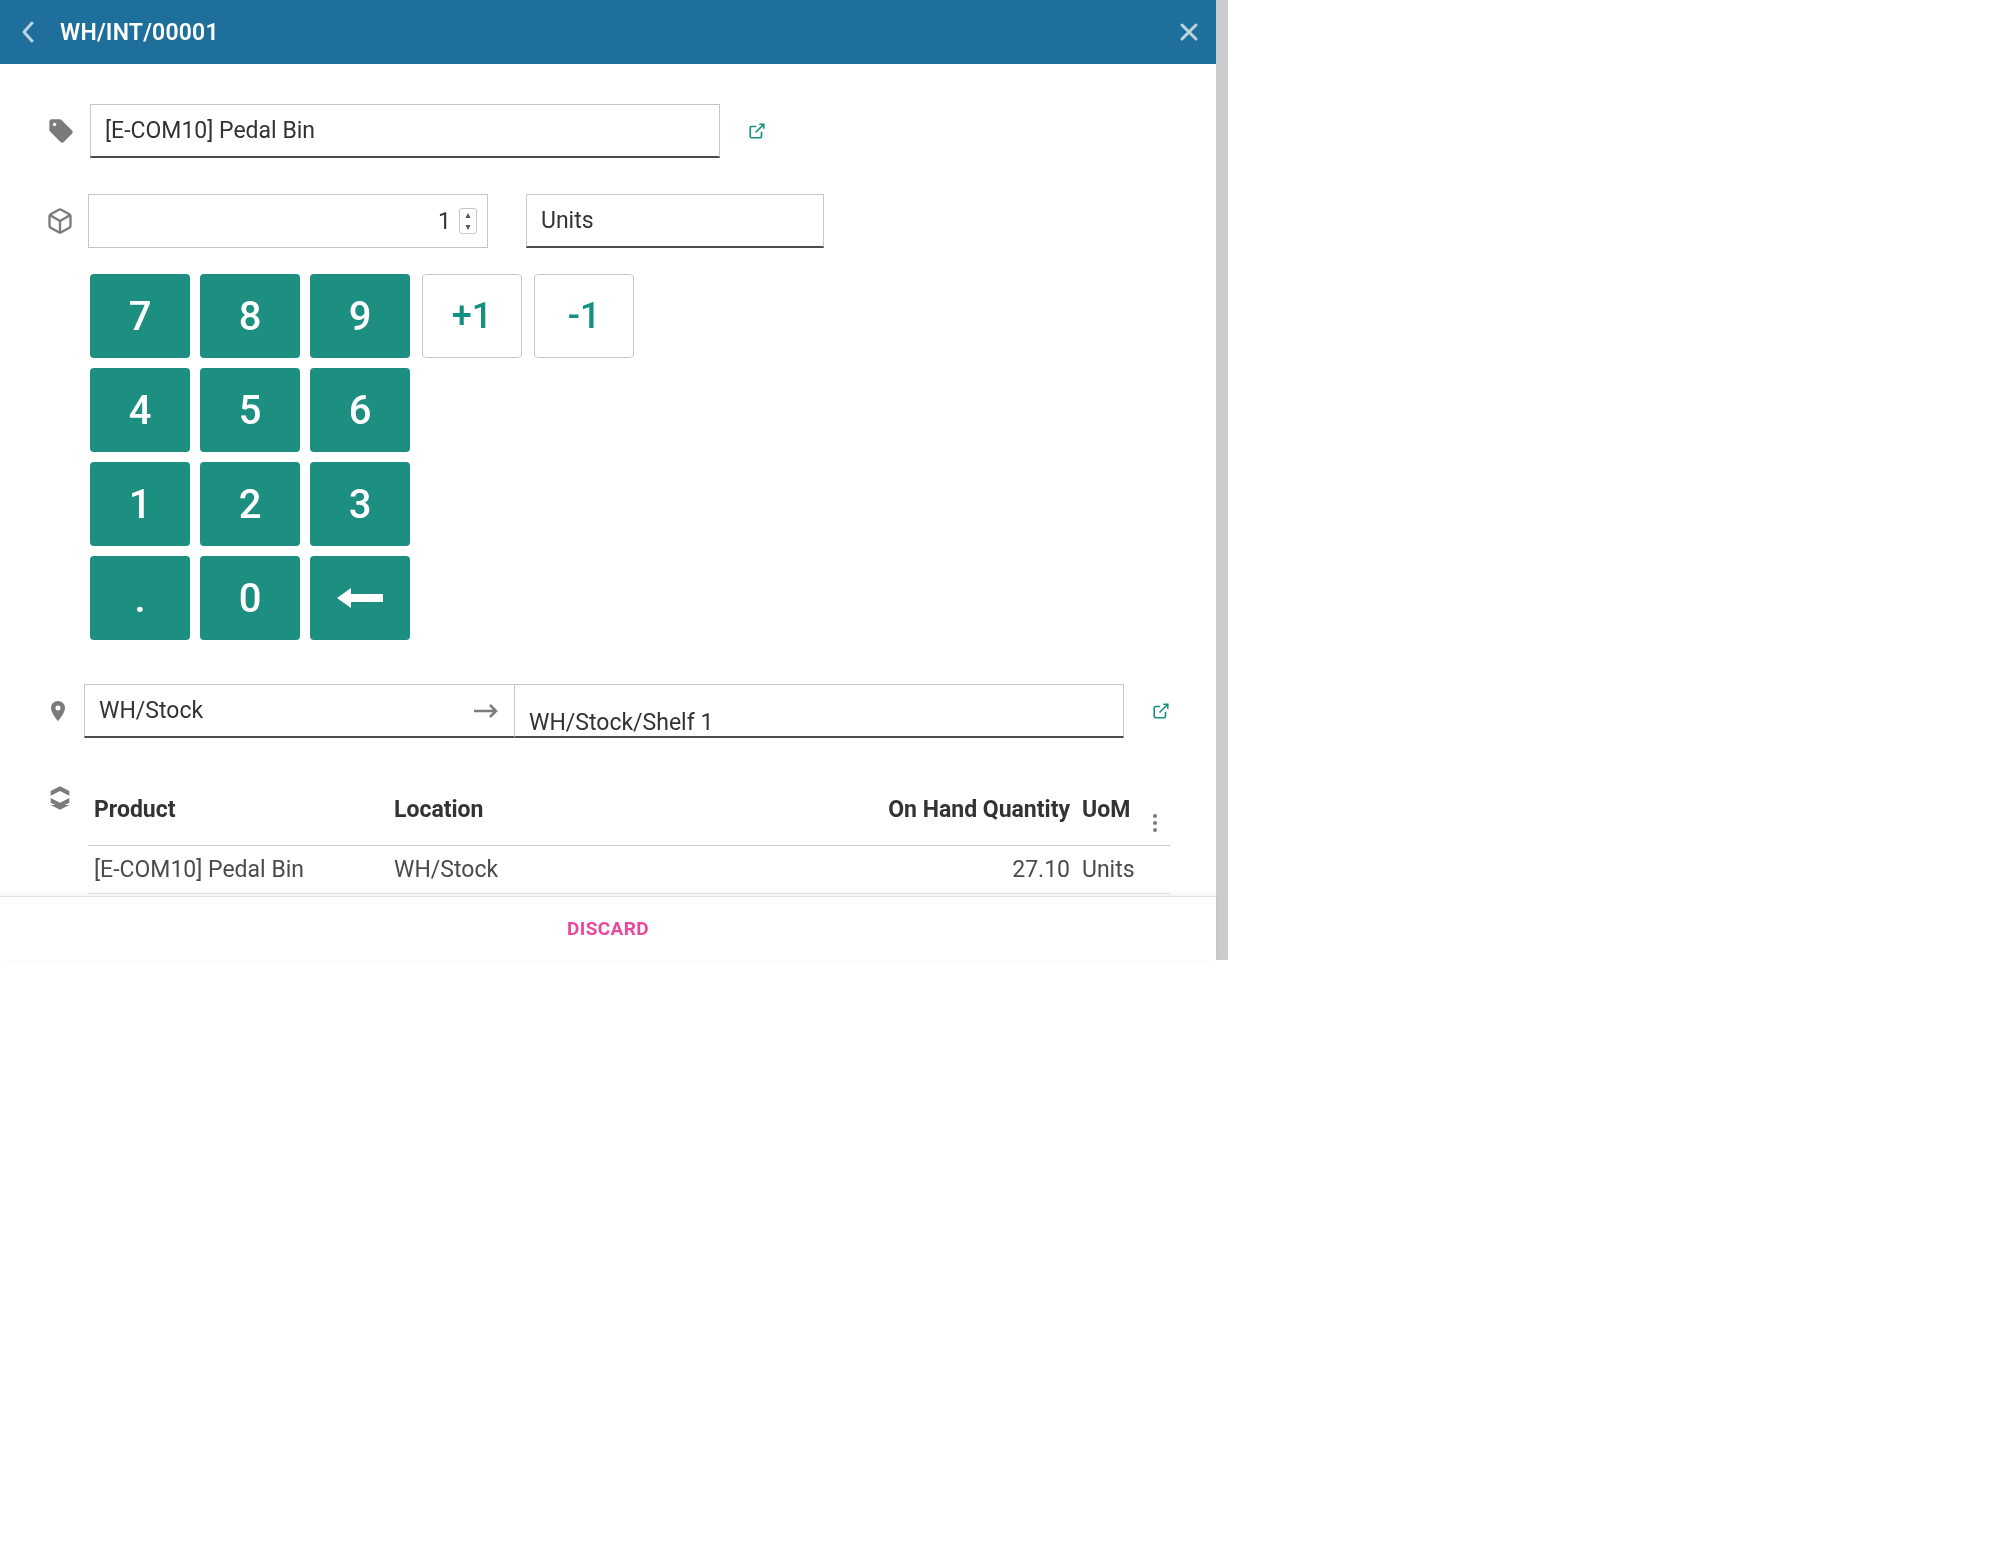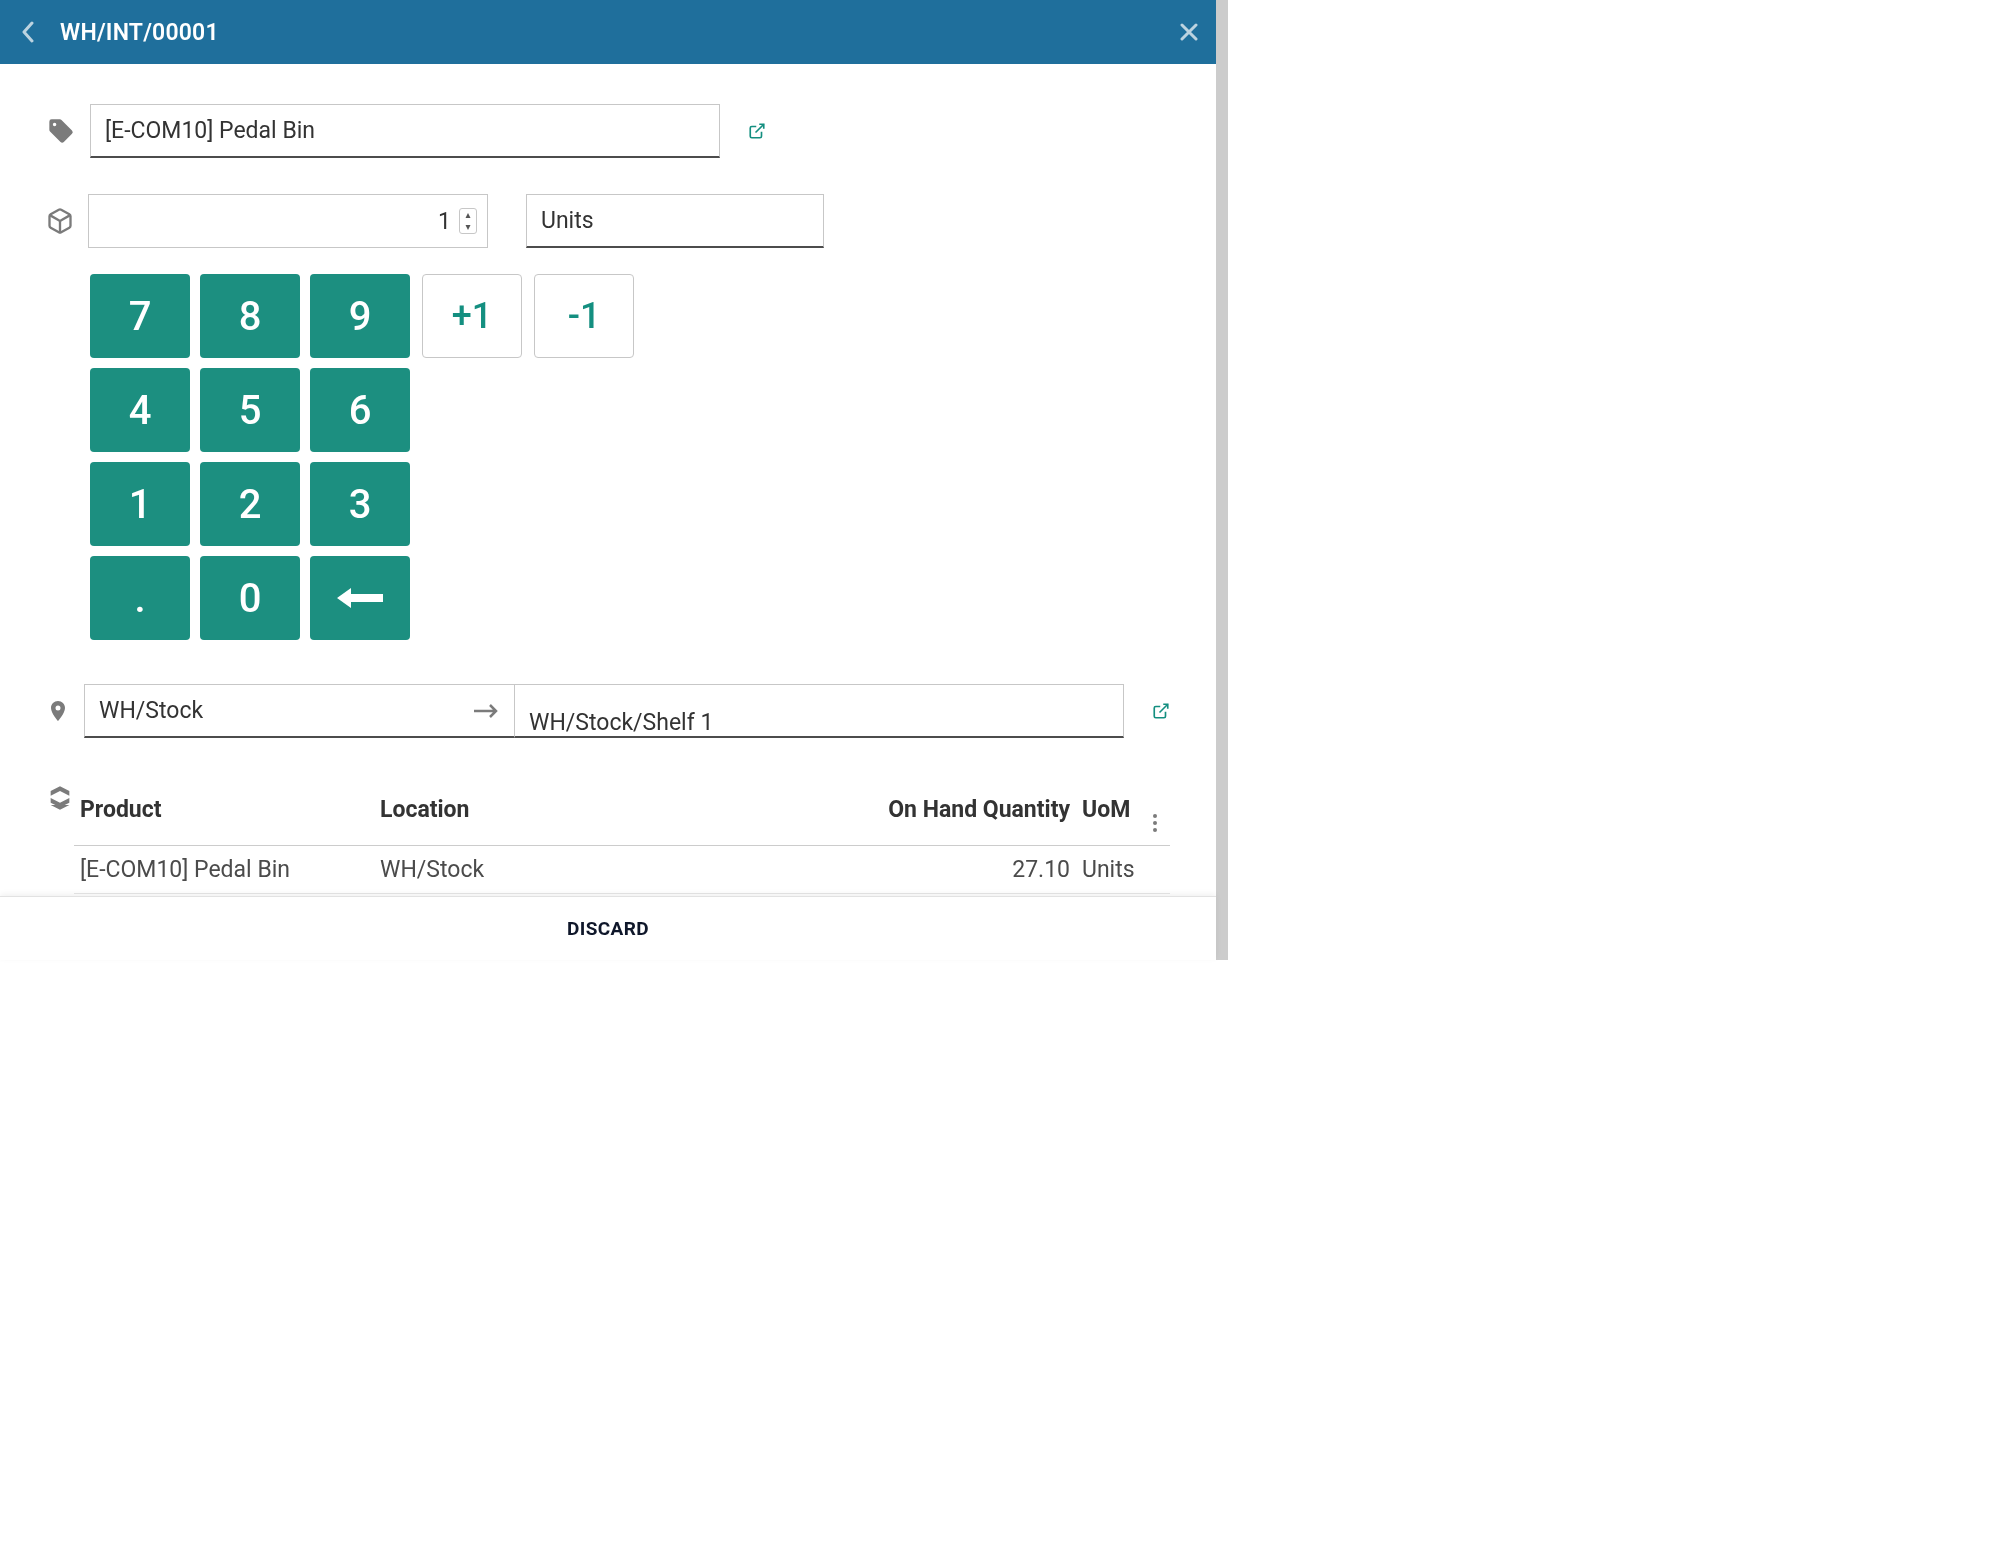--- a/index.html
+++ b/index.html
@@ -173,21 +173,21 @@
     flex: 1 1 auto;
     border: 1px solid #c7c7c7;
     border-bottom: 2px solid #4c4c4c;
     height: 54px;
     display:flex;align-items:flex-end;
     padding:0 14px;
     font-size:23px;
   }
 
   
-  .table-section { display:flex; margin-top: 4px;}
+  .table-section { display:flex; gap:14px; margin-top: 4px;}
   .table-wrap { flex:1; }
   table { width:100%; border-collapse:collapse; }
   thead th {
     text-align:left;
     font-size:23px;
     font-weight:700;
     padding: 8px 6px 12px 6px;
     border-bottom: 1px solid #ccc;
   }
   thead th.qty-col { text-align:right; }
@@ -216,21 +216,21 @@
   .footer .btn {
     flex:1;
     display:flex;
     align-items:center;
     justify-content:center;
     font-size:19px;
     font-weight:700;
     letter-spacing:.4px;
     cursor:pointer;
   }
-  .btn-discard { background:#fff; color:#0f172a; }
+  .btn-discard { background:#fff; color:#ec4899; }
   .btn-confirm { background:#1c8f80; color:#fff; outline: 2px solid #d86ba5; outline-offset:-2px; }
 
   svg { display:block; }
 </style>
 </head>
 <body>
 
 <div class="app">
 
   <div class="header">

